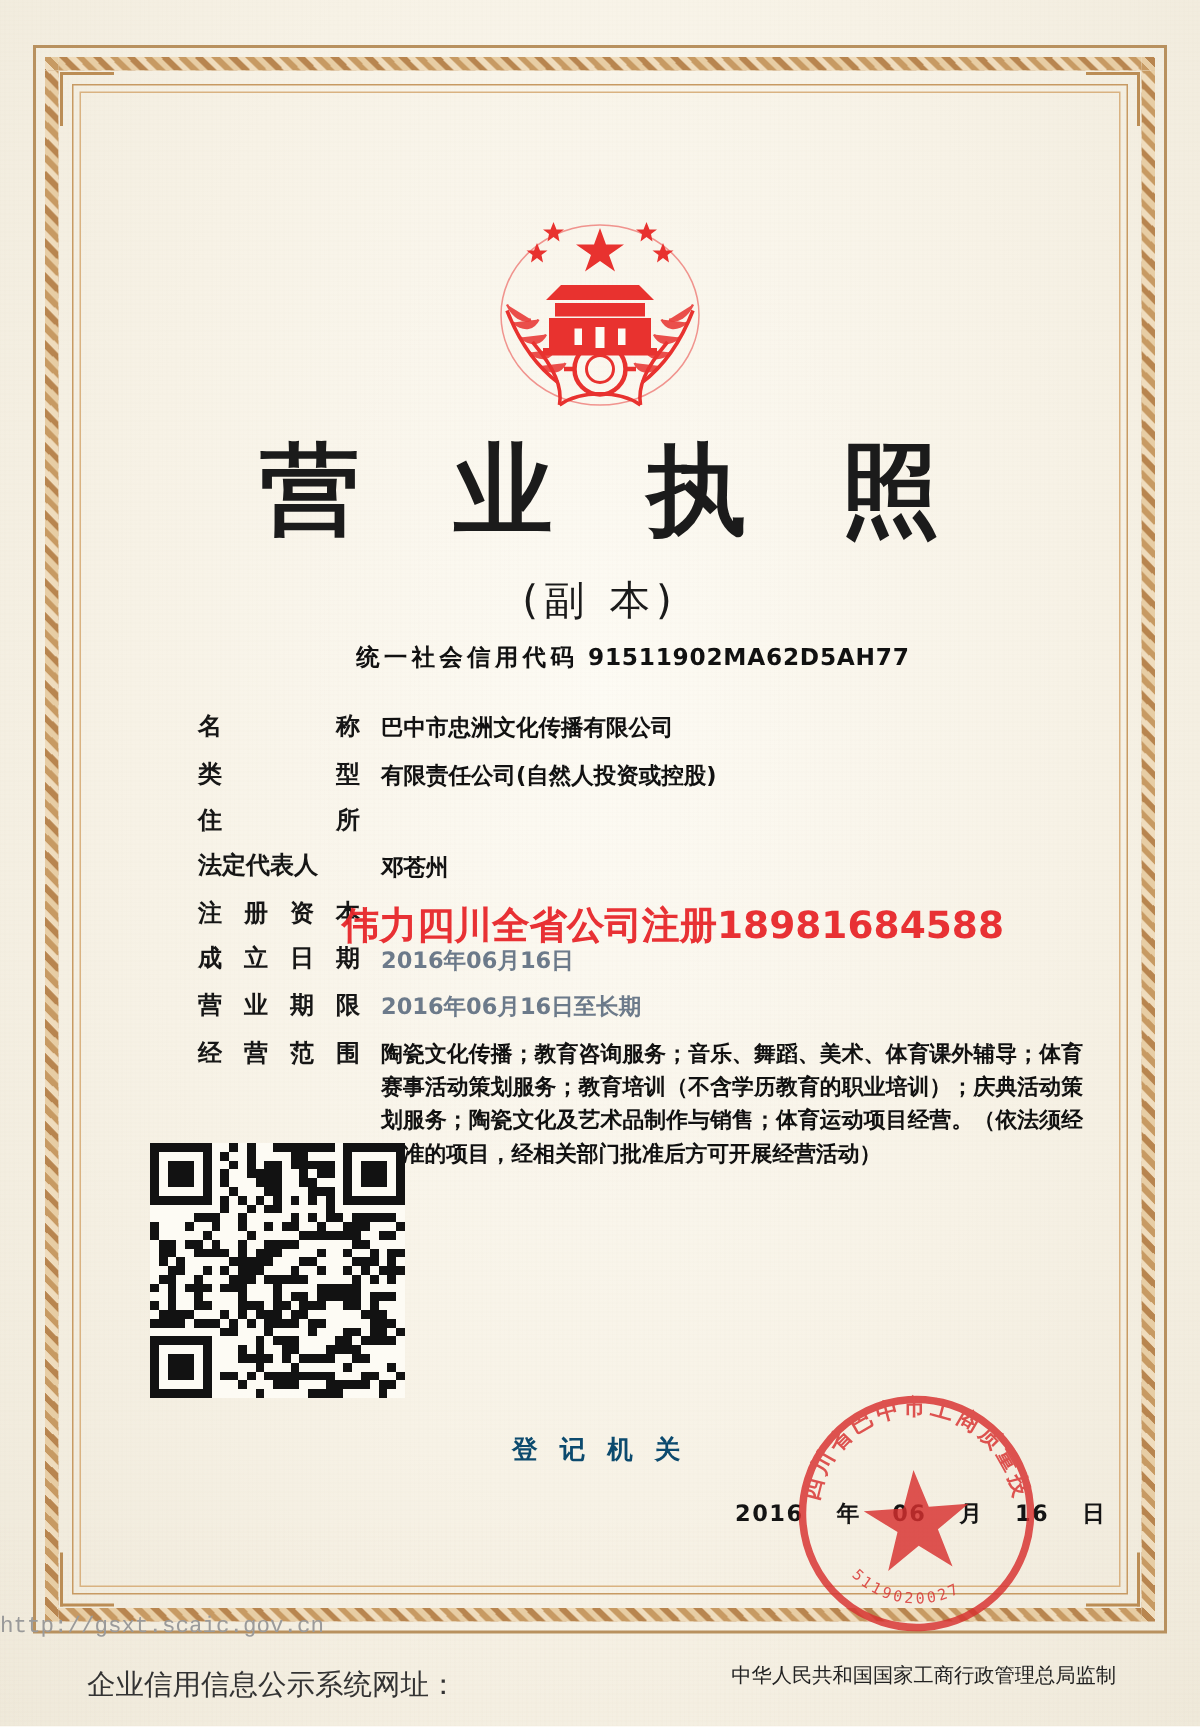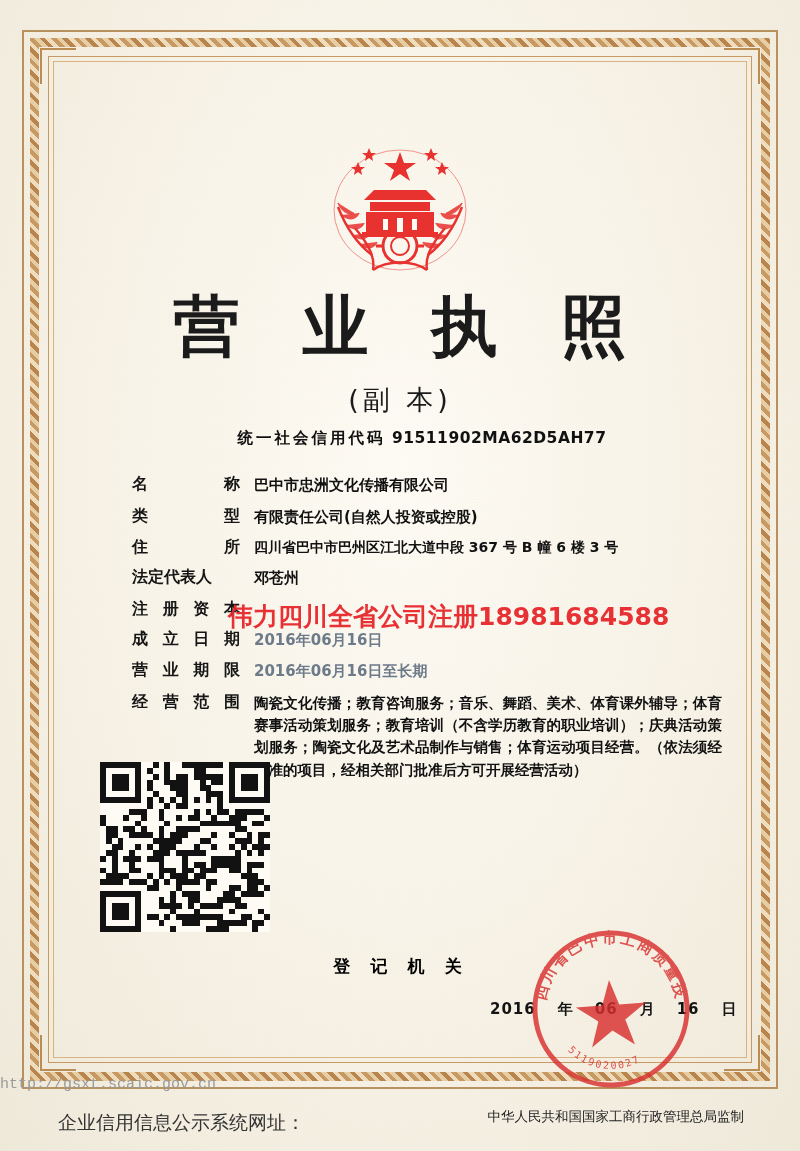--- a/index.html
+++ b/index.html
@@ -165,25 +165,25 @@
   #qr canvas, #qr .qrgrid {
     width: 170px; height: 170px;
   }
 
   
   #registrar {
     position: absolute;
     left: 0; right: 0;
     top: 955px;
     text-align: center;
-    font-family: Liberation Mono, monospace;
+    font-family: Liberation Sans, sans-serif;
     font-size: 17px;
     font-weight: bold;
     letter-spacing: 5px;
-    color: #000000;
+    color: #0c4a6e;
   }
   #date-row {
     position: absolute;
     top: 1000px;
     left: 490px;
     display: flex;
     align-items: baseline;
     gap: 22px;
     font-family: "DejaVu Sans", sans-serif;
     font-size: 15px;
@@ -359,21 +359,20 @@
         <span>型</span>
       </div>
       <div class="field-value">有限责任公司(自然人投资或控股)</div>
     </div>
 
     <div class="field-row">
       <div class="field-label">
         <span>住</span>
         <span>所</span>
       </div>
-      <div class="field-value small">四川省巴中市巴州区江北大道中段 367 号 B 幢 6 楼 3 号</div>
     </div>
 
     <div class="field-row">
       <div class="field-label">
         <span>法定代表人</span>
       </div>
       <div class="field-value">邓苍州</div>
     </div>
 
     <div class="field-row">

